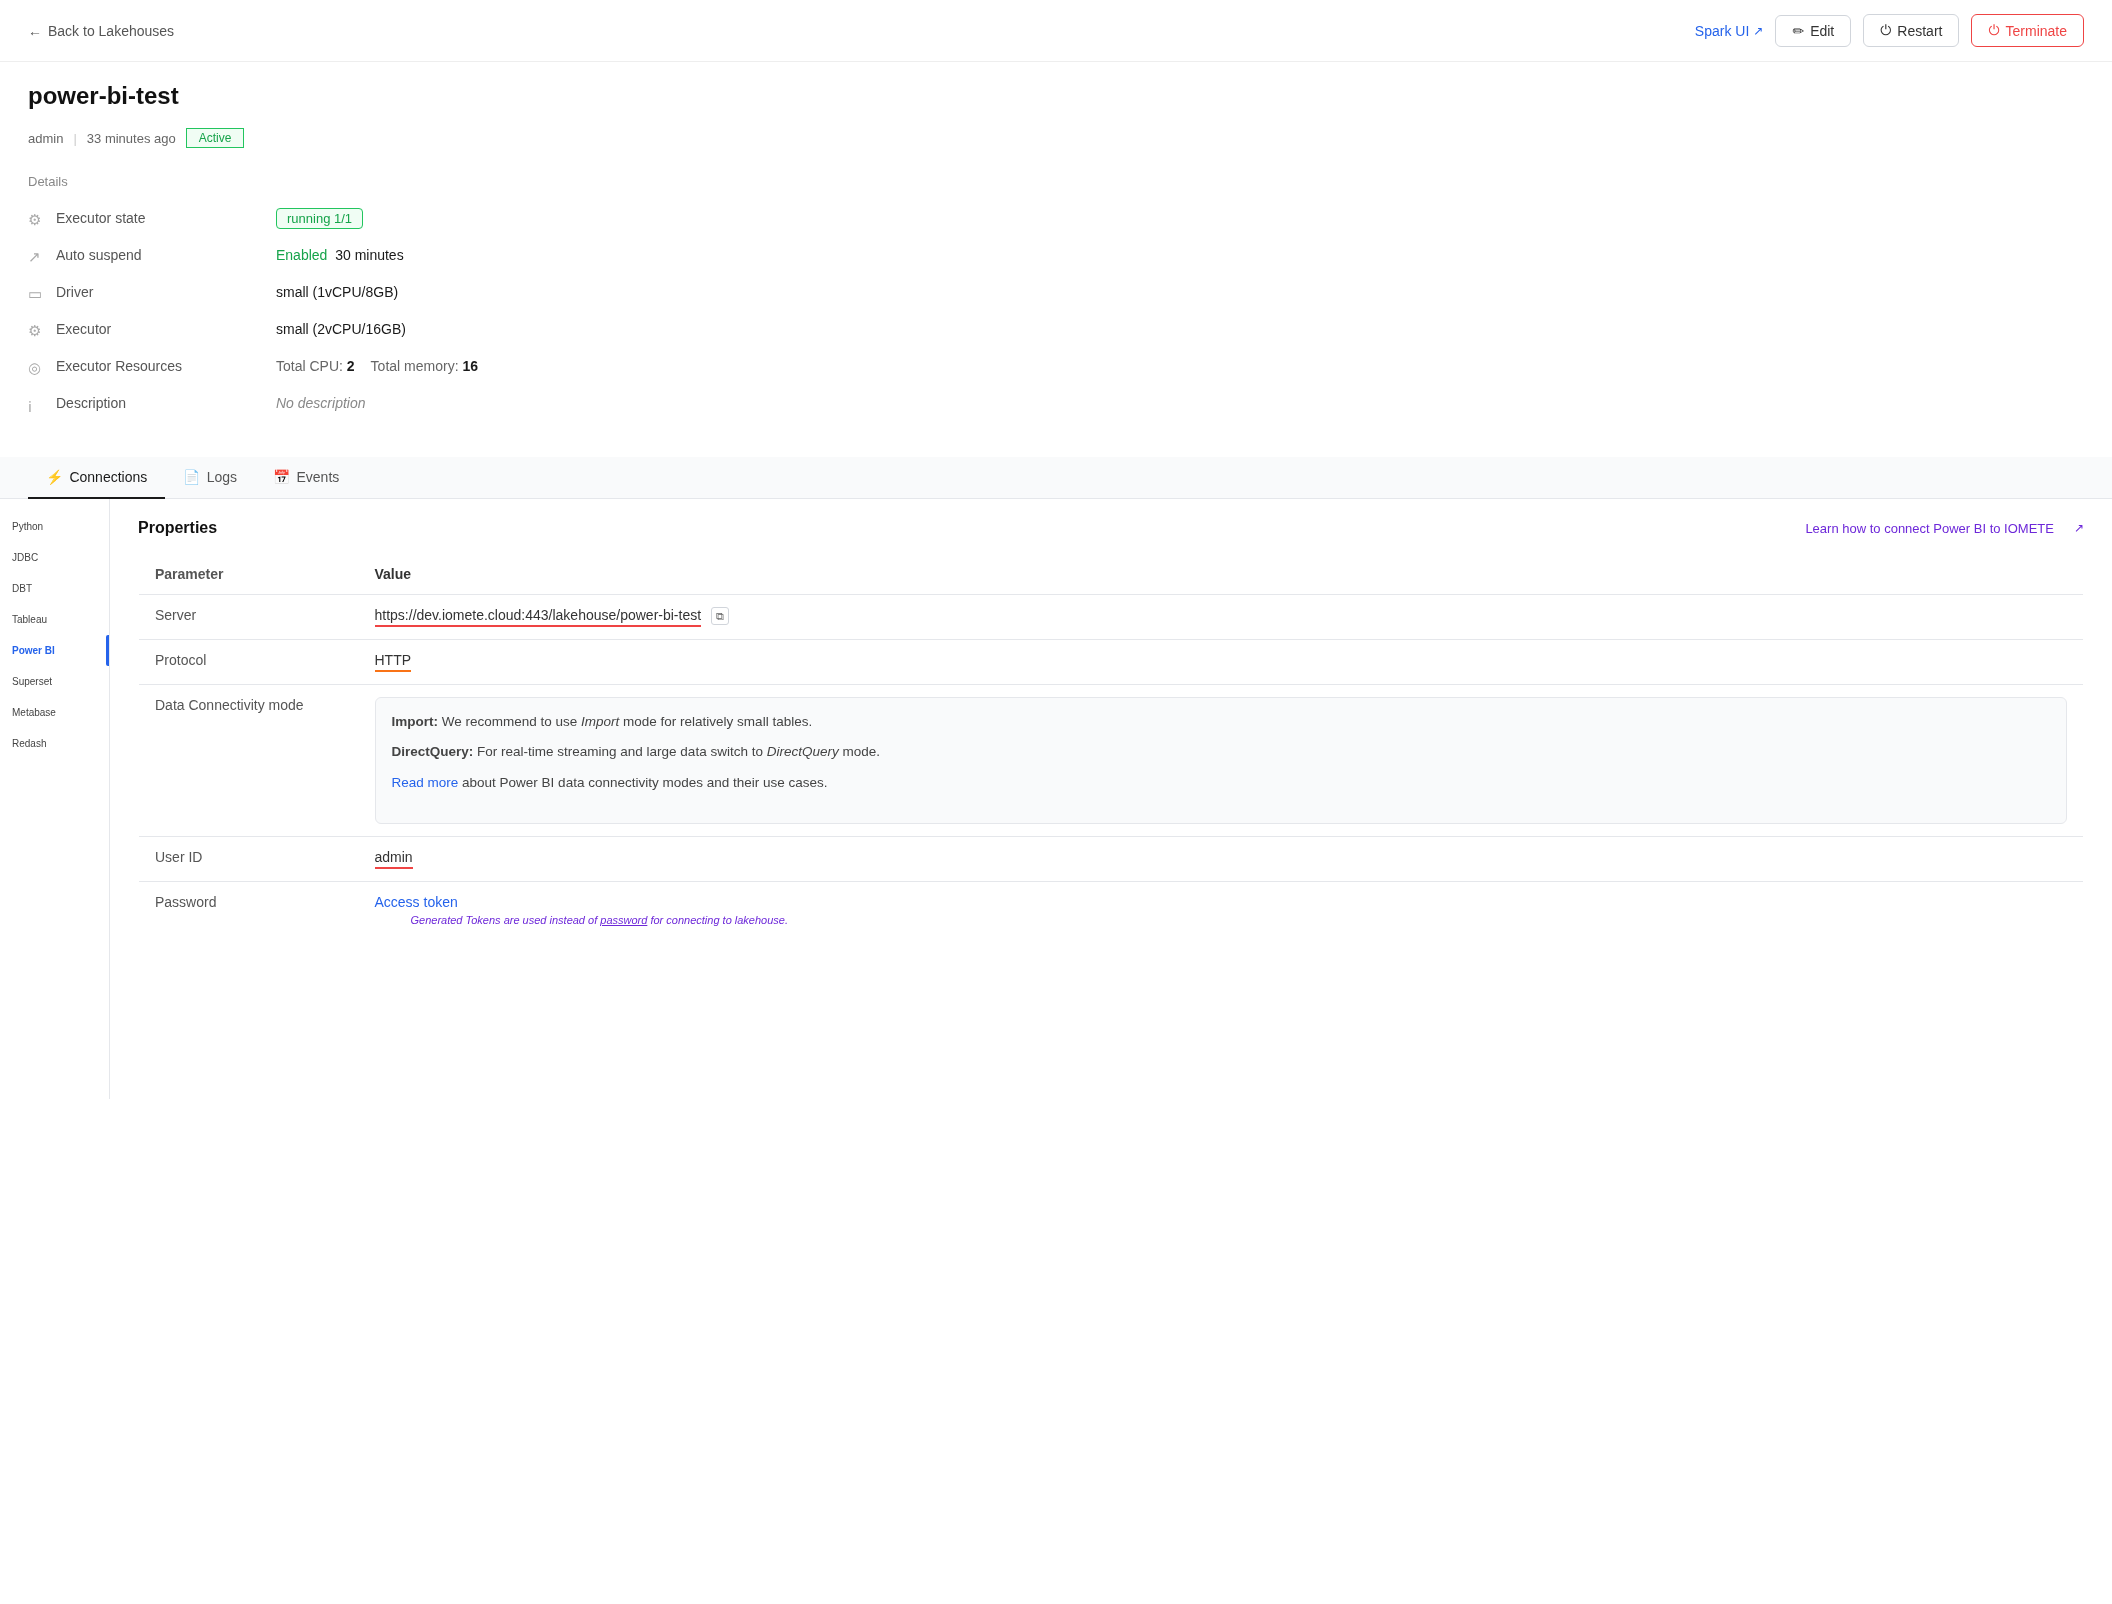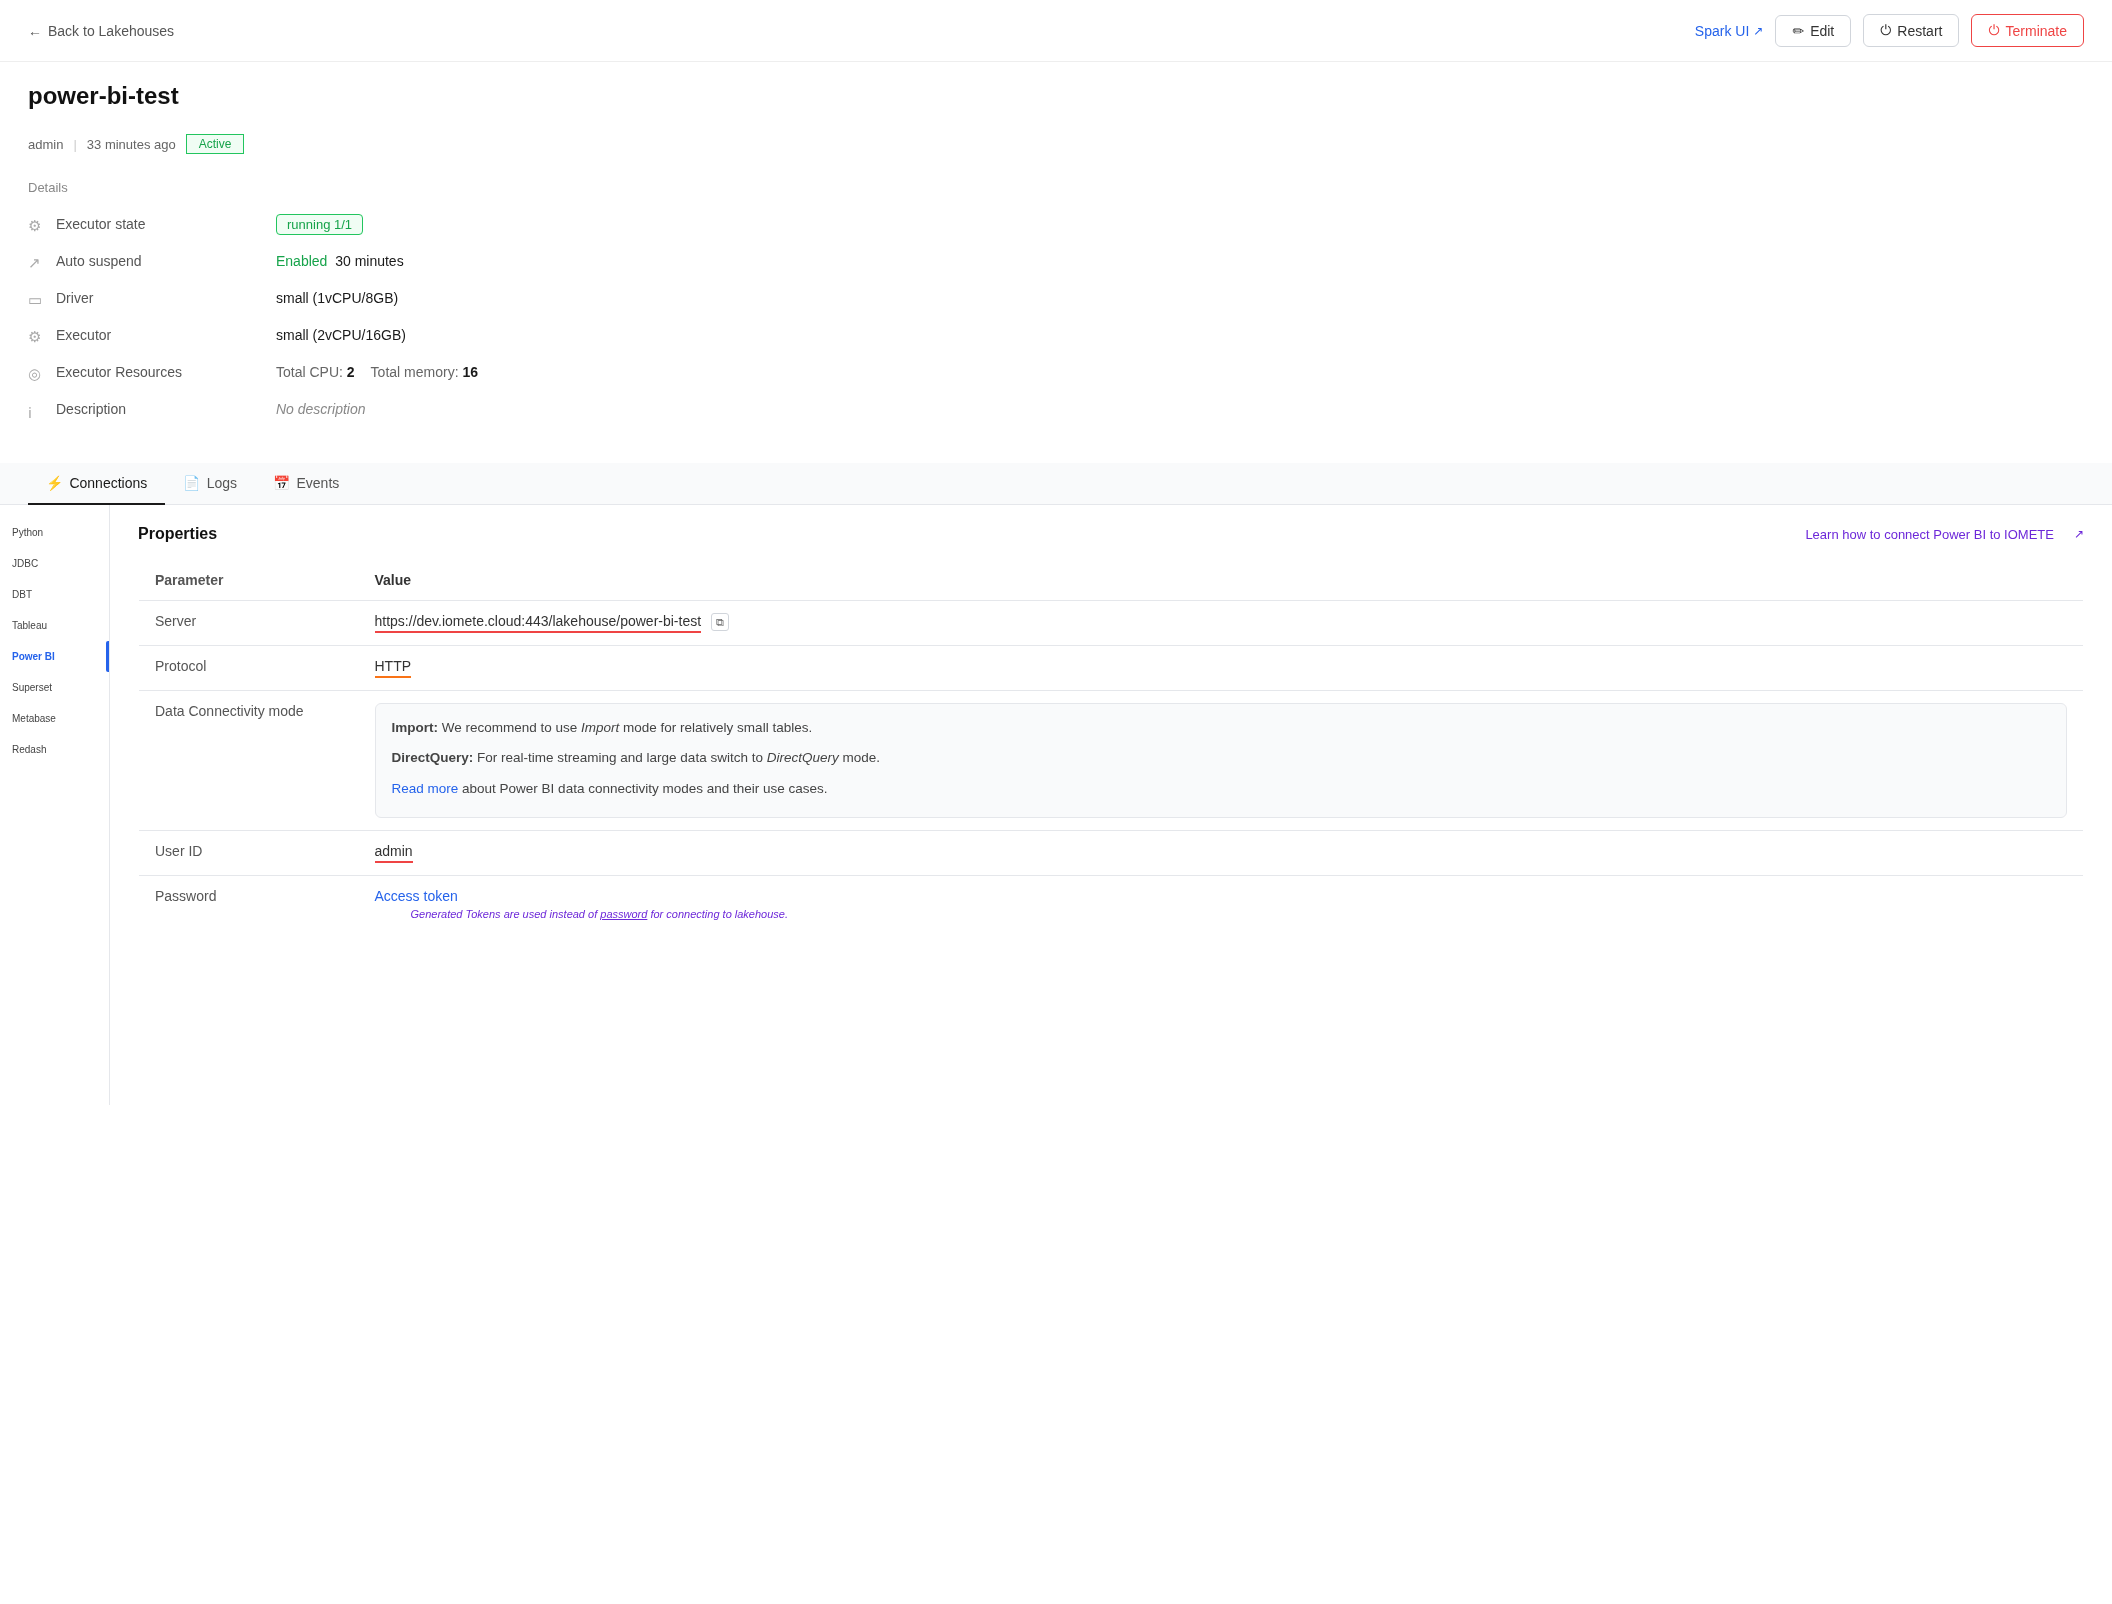--- a/index.html
+++ b/index.html
@@ -6,21 +6,21 @@
     body { font-family: -apple-system, BlinkMacSystemFont, 'Segoe UI', sans-serif; font-size: 14px; color: #1a1a1a; background: #fff; }
 
     .top-bar { display: flex; align-items: center; justify-content: space-between; padding: 14px 28px; border-bottom: 1px solid #eee; }
     .back-link { display: flex; align-items: center; gap: 6px; color: #555; cursor: pointer; font-size: 14px; text-decoration: none; }
     .top-actions { display: flex; align-items: center; gap: 12px; }
     .spark-ui-link { color: #2563eb; font-size: 14px; display: flex; align-items: center; gap: 4px; cursor: pointer; text-decoration: none; }
     .btn { display: flex; align-items: center; gap: 6px; padding: 7px 16px; border-radius: 6px; font-size: 14px; cursor: pointer; border: 1px solid #d1d5db; background: #fff; color: #333; }
     .btn-terminate { border-color: #ef4444; color: #ef4444; }
 
     .page-header { padding: 20px 28px 10px; }
-    .page-title { font-size: 24px; font-weight: 700; color: #111; margin-bottom: 24px; }
+    .page-title { font-size: 24px; font-weight: 700; color: #111; margin-bottom: 18px; }
     .page-meta { display: flex; align-items: center; gap: 10px; color: #666; font-size: 13px; }
     .meta-divider { color: #ccc; }
     .status-badge { padding: 2px 12px; border-radius: 0; border: 1px solid #22c55e; color: #16a34a; font-size: 12px; background: #f0fdf4; }
 
     .details-section { padding: 16px 28px 24px; }
     .section-label { font-size: 13px; color: #888; margin-bottom: 12px; font-weight: 500; }
     .detail-row { display: flex; align-items: flex-start; padding: 9px 0; gap: 0; }
     .detail-icon { width: 28px; color: #aaa; font-size: 15px; flex-shrink: 0; margin-top: 1px; }
     .detail-key { width: 220px; color: #555; font-size: 14px; flex-shrink: 0; }
     .detail-val { color: #1a1a1a; font-size: 14px; }
@@ -52,21 +52,21 @@
     .props-table tr:last-child td { border-bottom: none; }
     .props-table .param-col { width: 220px; color: #555; }
 
     .value-with-underline { border-bottom: 2px solid #ef4444; display: inline-block; padding-bottom: 2px; }
     .value-underline-orange { border-bottom: 2px solid #f97316; display: inline-block; padding-bottom: 2px; }
 
     .copy-icon { display: inline-flex; align-items: center; justify-content: center; width: 18px; height: 18px; border: 1px solid #d1d5db; border-radius: 3px; margin-left: 6px; cursor: pointer; font-size: 11px; color: #666; vertical-align: middle; }
 
     .connectivity-box { background: #f9fafb; border: 1px solid #e5e7eb; border-radius: 6px; padding: 14px 16px; }
     .connectivity-box p { margin-bottom: 10px; font-size: 13.5px; line-height: 1.5; color: #444; }
-    .connectivity-box p:last-child { margin-bottom: 4px; }
+    .connectivity-box p:last-child { margin-bottom: 16px; }
     .read-more-link { color: #2563eb; cursor: pointer; text-decoration: none; }
 
     .access-token-link { color: #2563eb; cursor: pointer; text-decoration: none; font-size: 14px; }
     .password-note { font-size: 11px; color: #6d28d9; font-style: italic; margin-top: 4px; margin-left: 36px; }
     .password-note .pw-underline { text-decoration: underline; }
 
     .ext-icon { font-size: 12px; }
   </style>
 </head>
 <body>

